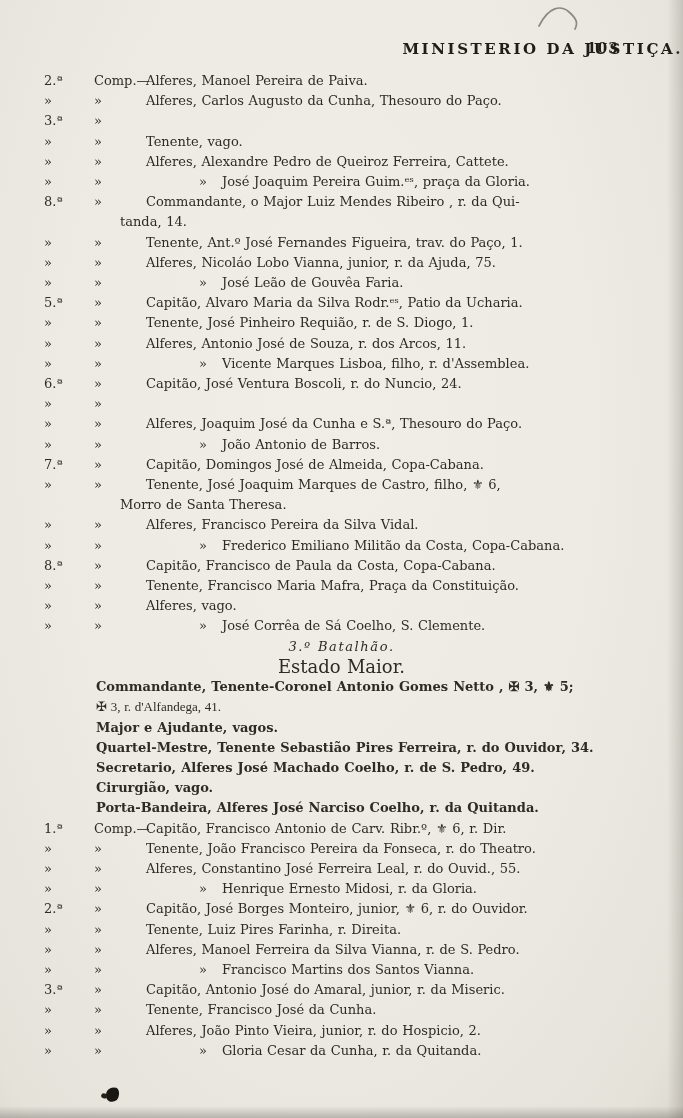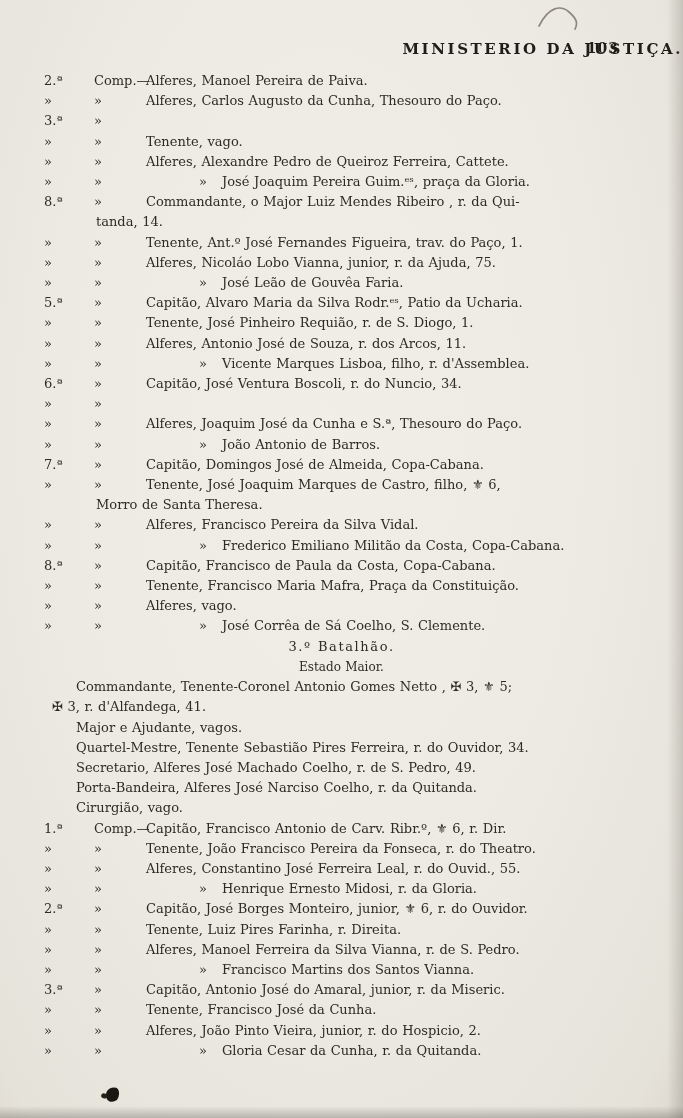--- a/index.html
+++ b/index.html
@@ -32,25 +32,25 @@
     position:absolute; top:40px; right:64px;
     font-weight:700; font-size:14px; letter-spacing:1px; color:#201d18;
   }
   .docbody { margin-top:5px; font-size:13px; line-height:20.2px; word-spacing:0.5px; }
   .row { display:flex; white-space:pre; }
   .row.entry, .row.sub { padding-left:44px; }
   .c1 { display:inline-block; width:50px; flex:0 0 50px; }
   .c2 { display:inline-block; width:52px; flex:0 0 52px; }
   .txt { display:inline-block; }
   .ditto3 { display:inline-block; margin-left:53px; margin-right:15px; }
-  .row.wrap  { padding-left:96px; }
-  .row.wrap2 { padding-left:52px; }
-  .row.full  { padding-left:76px; }
-  .row.heading-italic { justify-content:center; letter-spacing:1.6px; }
-  .row.heading { justify-content:center; font-size:12px; }
+  .row.wrap  { padding-left:120px; }
+  .row.wrap2 { padding-left:96px;font-family:Liberation Serif, serif; }
+  .row.full  { padding-left:96px;font-weight:bold; }
+  .row.heading-italic { justify-content:center; font-style:italic; letter-spacing:1.6px; }
+  .row.heading { justify-content:center; font-size:18px; }
   .artifact-squiggle { position:absolute; top:3px; left:536px; opacity:.75; }
   .artifact-blot {
     position:absolute; left:106px; top:1087px; width:13px; height:15px;
     background:#191712; border-radius:62% 38% 55% 45%/50% 55% 45% 50%;
     transform:rotate(18deg);
   }
   .artifact-blot::after {
     content:""; position:absolute; left:-4px; top:9px; width:6px; height:5px;
     background:#24211a; border-radius:50%;
   }
@@ -74,42 +74,42 @@
       <div class="row sub"><span class="c1">»</span><span class="c2">»</span><span class="txt"><span class="ditto3">»</span><span class="">José Joaquim Pereira Guim.ᵉˢ, praça da Gloria.</span></span></div>
       <div class="row entry"><span class="c1">8.ª</span><span class="c2">»</span><span class="txt">Commandante, o Major Luiz Mendes Ribeiro , r. da Qui-</span></div>
       <div class="row wrap"><span class="txt">tanda, 14.</span></div>
       <div class="row entry"><span class="c1">»</span><span class="c2">»</span><span class="txt">Tenente, Ant.º José Fernandes Figueira, trav. do Paço, 1.</span></div>
       <div class="row entry"><span class="c1">»</span><span class="c2">»</span><span class="txt">Alferes, Nicoláo Lobo Vianna, junior, r. da Ajuda, 75.</span></div>
       <div class="row sub"><span class="c1">»</span><span class="c2">»</span><span class="txt"><span class="ditto3">»</span><span class="">José Leão de Gouvêa Faria.</span></span></div>
       <div class="row entry"><span class="c1">5.ª</span><span class="c2">»</span><span class="txt">Capitão, Alvaro Maria da Silva Rodr.ᵉˢ, Patio da Ucharia.</span></div>
       <div class="row entry"><span class="c1">»</span><span class="c2">»</span><span class="txt">Tenente, José Pinheiro Requião, r. de S. Diogo, 1.</span></div>
       <div class="row entry"><span class="c1">»</span><span class="c2">»</span><span class="txt">Alferes, Antonio José de Souza, r. dos Arcos, 11.</span></div>
       <div class="row sub"><span class="c1">»</span><span class="c2">»</span><span class="txt"><span class="ditto3">»</span><span class="">Vicente Marques Lisboa, filho, r. d'Assemblea.</span></span></div>
-      <div class="row entry"><span class="c1">6.ª</span><span class="c2">»</span><span class="txt">Capitão, José Ventura Boscoli, r. do Nuncio, 34.</span></div>
+      <div class="row entry"><span class="c1">6.ª</span><span class="c2">»</span><span class="txt">Capitão, José Ventura Boscoli, r. do Nuncio, 24.</span></div>
       <div class="row entry"><span class="c1">»</span><span class="c2">»</span></div>
       <div class="row entry"><span class="c1">»</span><span class="c2">»</span><span class="txt">Alferes, Joaquim José da Cunha e S.ª, Thesouro do Paço.</span></div>
       <div class="row sub"><span class="c1">»</span><span class="c2">»</span><span class="txt"><span class="ditto3">»</span><span class="">João Antonio de Barros.</span></span></div>
       <div class="row entry"><span class="c1">7.ª</span><span class="c2">»</span><span class="txt">Capitão, Domingos José de Almeida, Copa-Cabana.</span></div>
       <div class="row entry"><span class="c1">»</span><span class="c2">»</span><span class="txt">Tenente, José Joaquim Marques de Castro, filho, ⚜ 6,</span></div>
       <div class="row wrap"><span class="txt">Morro de Santa Theresa.</span></div>
       <div class="row entry"><span class="c1">»</span><span class="c2">»</span><span class="txt">Alferes, Francisco Pereira da Silva Vidal.</span></div>
       <div class="row sub"><span class="c1">»</span><span class="c2">»</span><span class="txt"><span class="ditto3">»</span><span class="">Frederico Emiliano Militão da Costa, Copa-Cabana.</span></span></div>
       <div class="row entry"><span class="c1">8.ª</span><span class="c2">»</span><span class="txt">Capitão, Francisco de Paula da Costa, Copa-Cabana.</span></div>
       <div class="row entry"><span class="c1">»</span><span class="c2">»</span><span class="txt">Tenente, Francisco Maria Mafra, Praça da Constituição.</span></div>
       <div class="row entry"><span class="c1">»</span><span class="c2">»</span><span class="txt">Alferes, vago.</span></div>
       <div class="row sub"><span class="c1">»</span><span class="c2">»</span><span class="txt"><span class="ditto3">»</span><span class="">José Corrêa de Sá Coelho, S. Clemente.</span></span></div>
       <div class="row heading-italic"><span class="txt">3.º Batalhão.</span></div>
       <div class="row heading"><span class="txt">Estado Maior.</span></div>
       <div class="row full"><span class="txt">Commandante, Tenente-Coronel Antonio Gomes Netto , ✠ 3, ⚜ 5;</span></div>
       <div class="row wrap2"><span class="txt">✠ 3, r. d'Alfandega, 41.</span></div>
       <div class="row full"><span class="txt">Major e Ajudante, vagos.</span></div>
       <div class="row full"><span class="txt">Quartel-Mestre, Tenente Sebastião Pires Ferreira, r. do Ouvidor, 34.</span></div>
       <div class="row full"><span class="txt">Secretario, Alferes José Machado Coelho, r. de S. Pedro, 49.</span></div>
+      <div class="row full"><span class="txt">Cirurgião, vago.</span></div>
       <div class="row full"><span class="txt">Porta-Bandeira, Alferes José Narciso Coelho, r. da Quitanda.</span></div>
-      <div class="row full"><span class="txt">Cirurgião, vago.</span></div>
       <div class="row entry"><span class="c1">1.ª</span><span class="c2">Comp.—</span><span class="txt">Capitão, Francisco Antonio de Carv. Ribr.º, ⚜ 6, r. Dir.</span></div>
       <div class="row entry"><span class="c1">»</span><span class="c2">»</span><span class="txt">Tenente, João Francisco Pereira da Fonseca, r. do Theatro.</span></div>
       <div class="row entry"><span class="c1">»</span><span class="c2">»</span><span class="txt">Alferes, Constantino José Ferreira Leal, r. do Ouvid., 55.</span></div>
       <div class="row sub"><span class="c1">»</span><span class="c2">»</span><span class="txt"><span class="ditto3">»</span><span class="">Henrique Ernesto Midosi, r. da Gloria.</span></span></div>
       <div class="row entry"><span class="c1">2.ª</span><span class="c2">»</span><span class="txt">Capitão, José Borges Monteiro, junior, ⚜ 6, r. do Ouvidor.</span></div>
       <div class="row entry"><span class="c1">»</span><span class="c2">»</span><span class="txt">Tenente, Luiz Pires Farinha, r. Direita.</span></div>
       <div class="row entry"><span class="c1">»</span><span class="c2">»</span><span class="txt">Alferes, Manoel Ferreira da Silva Vianna, r. de S. Pedro.</span></div>
       <div class="row sub"><span class="c1">»</span><span class="c2">»</span><span class="txt"><span class="ditto3">»</span><span class="">Francisco Martins dos Santos Vianna.</span></span></div>
       <div class="row entry"><span class="c1">3.ª</span><span class="c2">»</span><span class="txt">Capitão, Antonio José do Amaral, junior, r. da Miseric.</span></div>
       <div class="row entry"><span class="c1">»</span><span class="c2">»</span><span class="txt">Tenente, Francisco José da Cunha.</span></div>

